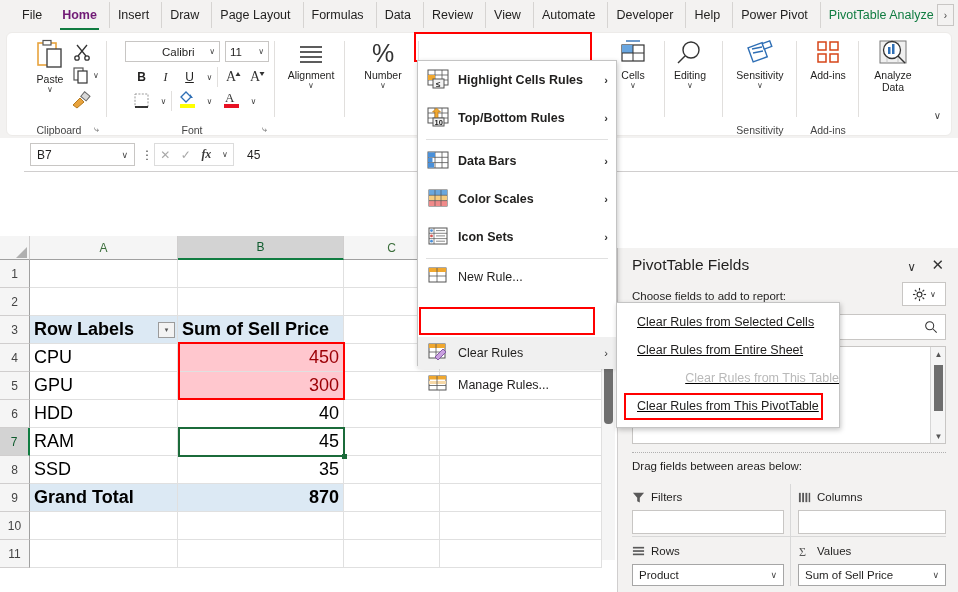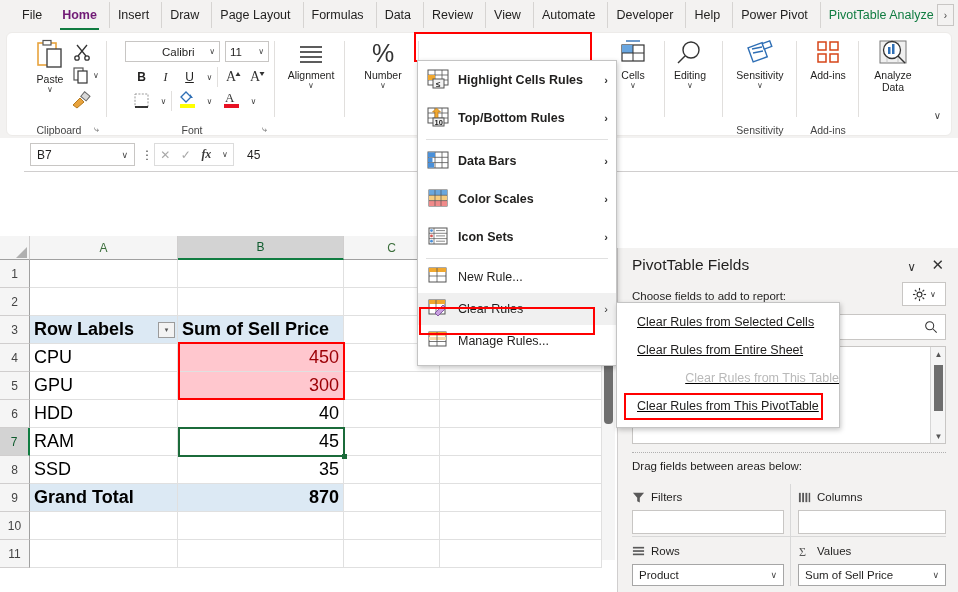--- a/index.html
+++ b/index.html
@@ -933,21 +933,21 @@
         <svg width="24" height="20" viewBox="0 0 24 20">
           <rect x="3" y="2" width="17" height="14" fill="#fff" stroke="#555" stroke-width="1"></rect>
           <rect x="3" y="2" width="17" height="4" fill="#f0a830"></rect>
           <line x1="3" y1="10" x2="20" y2="10" stroke="#555" stroke-width="0.8"></line>
           <line x1="11" y1="2" x2="11" y2="16" stroke="#555" stroke-width="0.8"></line>
         </svg>
       </span>
       <span>New Rule...</span>
     </div>
 
-    <div class="mi hl" style="height:32px;">
+    <div class="mi hl" style="height:32px;margin-top:44px;">
       <span class="mico">
         <svg width="24" height="20" viewBox="0 0 24 20">
           <rect x="3" y="2" width="16" height="14" fill="#fff" stroke="#555" stroke-width="1"></rect>
           <rect x="3" y="2" width="16" height="4" fill="#f0a830"></rect>
           <line x1="3" y1="10" x2="19" y2="10" stroke="#555" stroke-width="0.8"></line>
           <line x1="10" y1="2" x2="10" y2="16" stroke="#555" stroke-width="0.8"></line>
           <path d="M9 15 L17 7 L20 10 L12 18 Z" fill="#c9a0e0" stroke="#7a4f9c" stroke-width="0.9"></path>
         </svg>
       </span>
       <span>Clear Rules</span>

